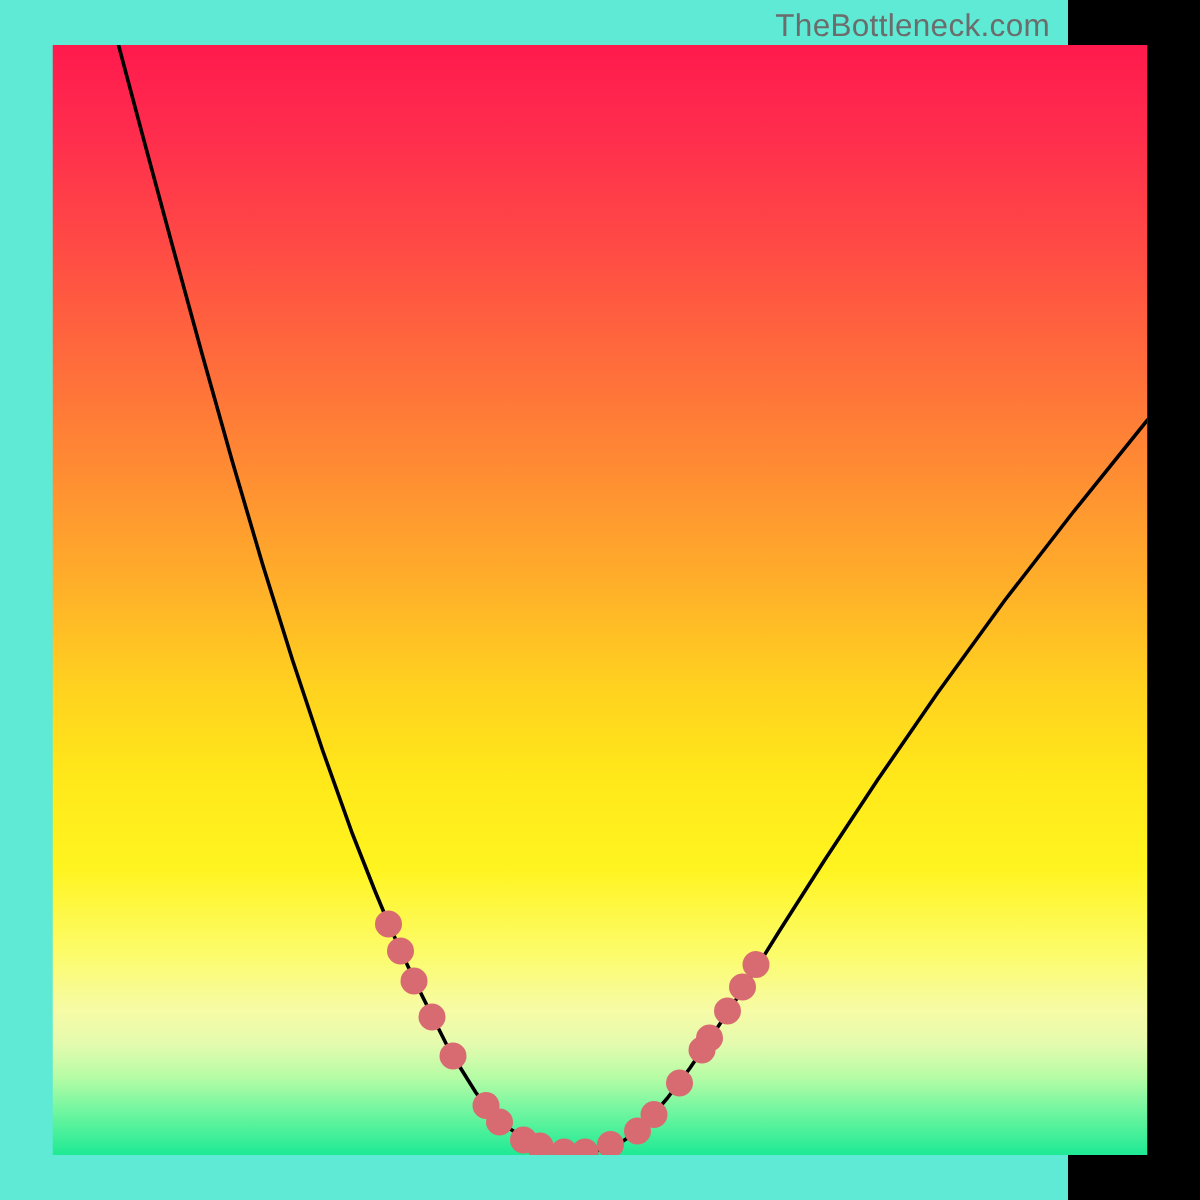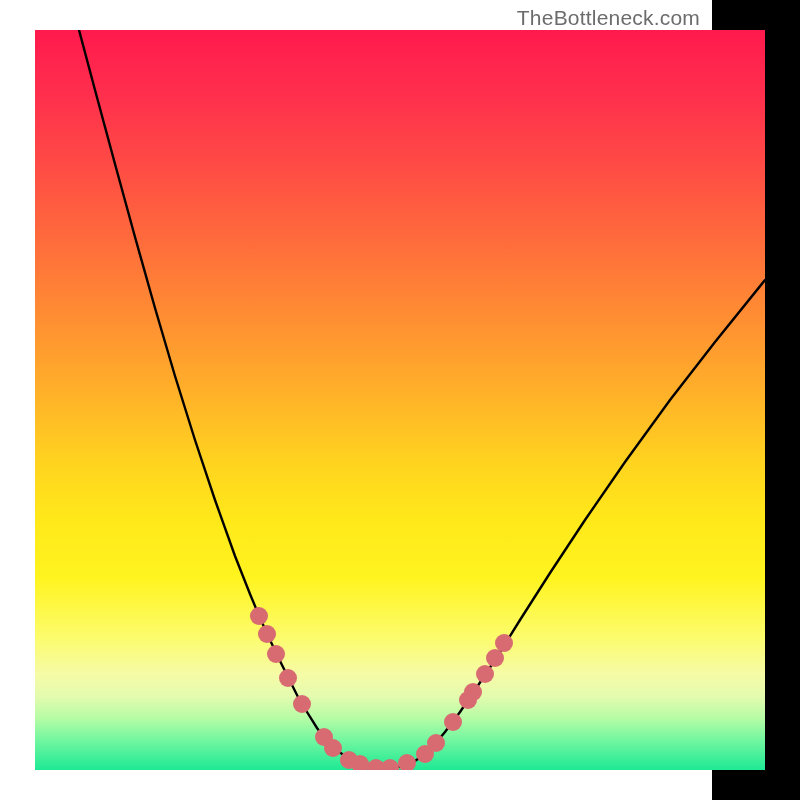--- a/index.html
+++ b/index.html
@@ -10,21 +10,21 @@
     background: #000;
     overflow: hidden;
     font-family: Arial, Helvetica, sans-serif;
   }
   .frame {
     position: absolute;
     top: 0;
     left: 0;
     width: 712px;
     height: 800px;
-    background: #ffffff;
+    background: #5eead4;
   }
   .plot {
     position: absolute;
     top: 30px;
     left: 35px;
     width: 730px;
     height: 740px;
     overflow: hidden;
   }
   .gradient {

